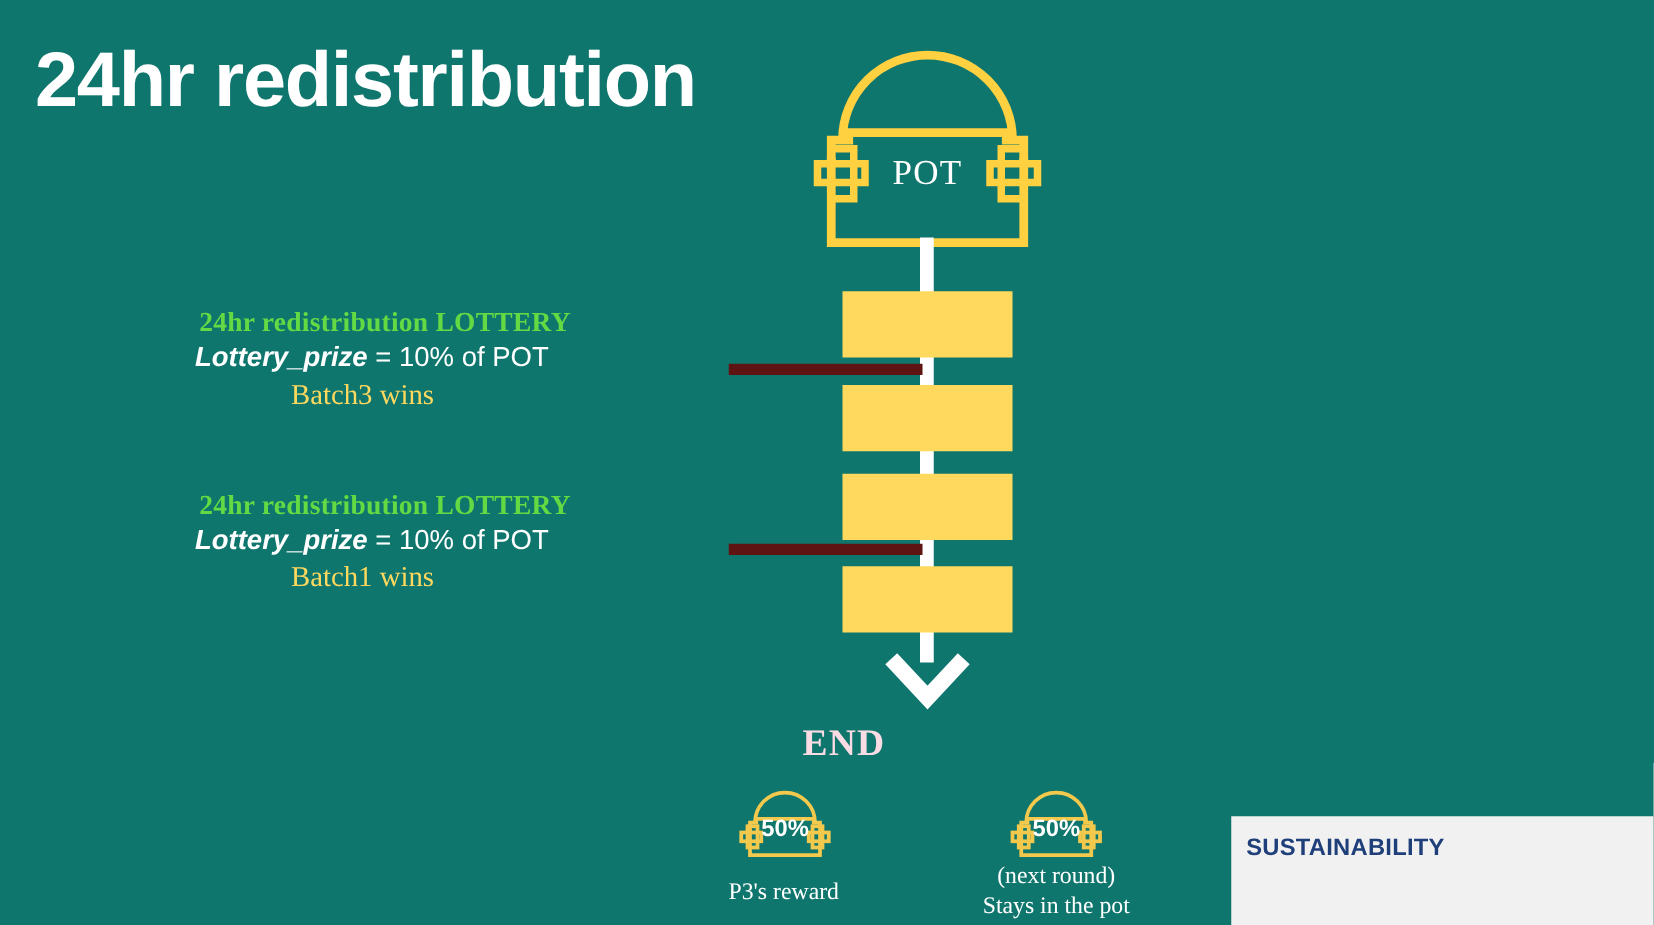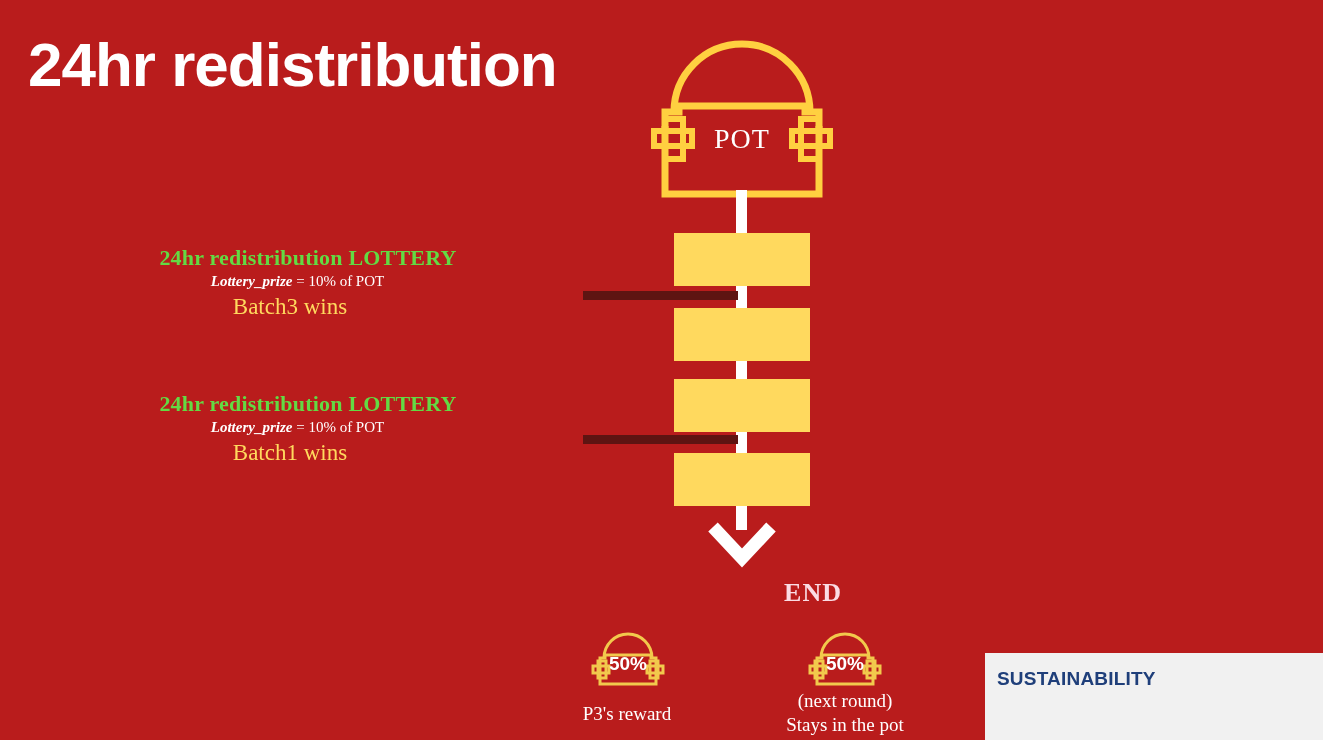--- a/index.html
+++ b/index.html
@@ -4,21 +4,21 @@
 <style>
   html, body {
     margin: 0;
     padding: 0;
     background: #ffffff;
   }
   #stage {
     position: relative;
     width: 1323px;
     height: 740px;
-    background: #b91c1c;
+    background: #0f766e;
     overflow: hidden;
     font-family: "Liberation Sans", sans-serif;
   }
 
   
   #title {
     position: absolute;
     left: 28px;
     top: 34px;
     font-family: "Liberation Sans", sans-serif;
@@ -87,22 +87,22 @@
   .lbl-lottery {
     font-family: "Liberation Serif", serif;
     font-weight: bold;
     font-size: 22px;
     color: #63DA43;
     letter-spacing: 0.2px;
     line-height: 1.2;
     margin-left: 36px;
   }
   .lbl-prize {
-    font-family: Liberation Serif, serif;
-    font-size: 15px;
+    font-family: Liberation Sans, sans-serif;
+    font-size: 22px;
     color: #ffffff;
     line-height: 1.35;
     white-space: nowrap;
     padding-left: 15px;
   }
   .lbl-prize .var {
     font-style: italic;
     font-weight: bold;
   }
   .lbl-batch {
@@ -119,24 +119,24 @@
     left: 708px;
     top: 522px;
     width: 68px;
     height: 48px;
   }
   #end-label {
     position: absolute;
     left: 642px;
     top: 578px;
     width: 200px;
-    text-align: right;
-    font-family: "Liberation Serif", serif;
-    font-weight: bold;
-    font-size: 26px;
+    text-align: left;
+    font-family: "Liberation Serif", serif;
+    font-weight: bold;
+    font-size: 30px;
     letter-spacing: 1px;
     color: #FBDCE4;
   }
 
   
   .bucket {
     position: absolute;
     width: 74px;
     height: 62px;
   }

